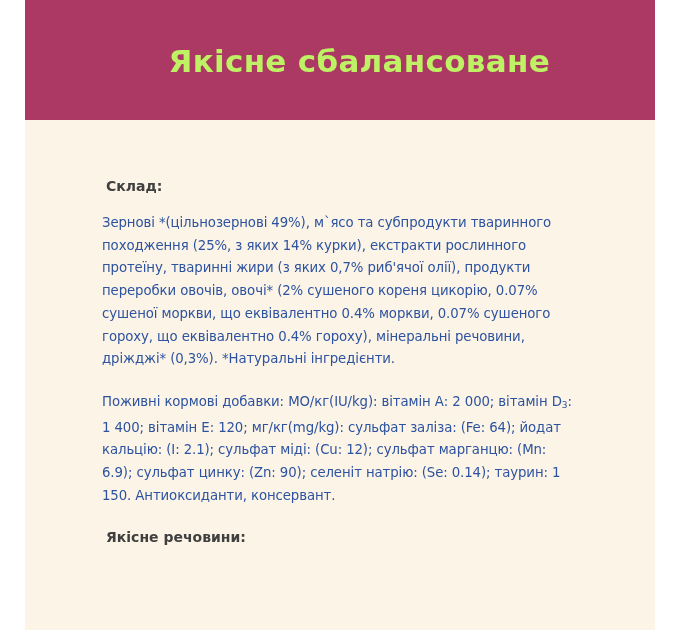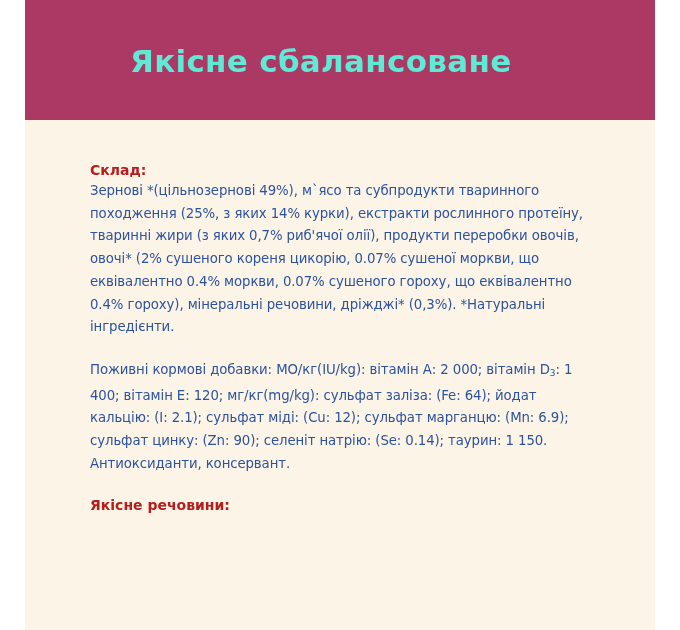--- a/index.html
+++ b/index.html
@@ -29,49 +29,49 @@
       width: 630px;
       height: 120px;
       background: #ab3963;
       display: flex;
       align-items: center;
       justify-content: center;
     }
     .header h1 {
       margin: 8px;
       padding-top: 2px;
-      color: #5eead4;
+      color: #bef264;
       font-family: "DejaVu Sans", sans-serif;
       font-weight: bold;
       font-size: 31px;
       line-height: 44px;
-      text-align: left;
+      text-align: right;
       letter-spacing: 0.3px;
       width: 420px;
     }
     .content {
       position: absolute;
       left: 65px;
       top: 160px;
       width: 500px;
       color: #2a4b8d;
     }
     .section {
       margin: 0 0 20px 0;
     }
     .section h2 {
-      margin: 0;
+      margin: 16px;
       font-family: "DejaVu Sans", sans-serif;
       font-size: 14px;
       font-weight: bold;
       line-height: 20px;
-      color: #b91c1c;
+      color: #404040;
     }
     .section p {
-      margin: 0;
+      margin: 12px;
       font-family: "DejaVu Sans", sans-serif;
       font-size: 13.3px;
       line-height: 22.7px;
       color: #2d53a0;
       letter-spacing: -0.1px;
     }
     .sub {
       font-size: 9px;
       vertical-align: -2px;
     }

